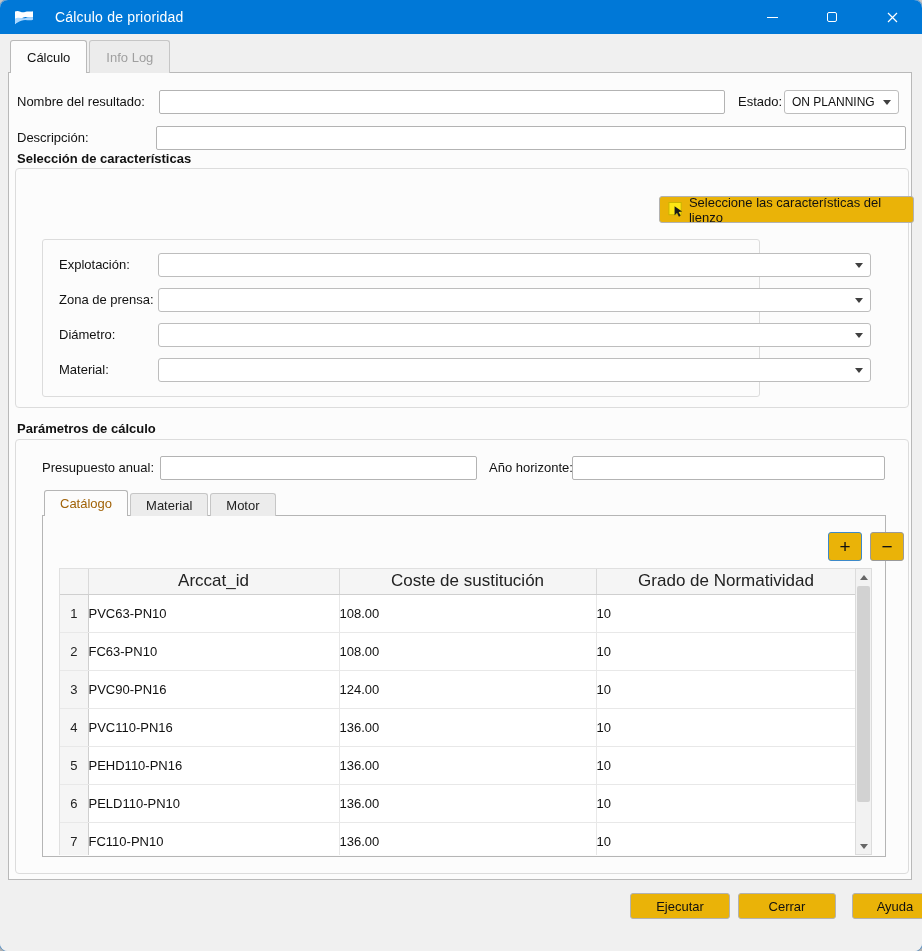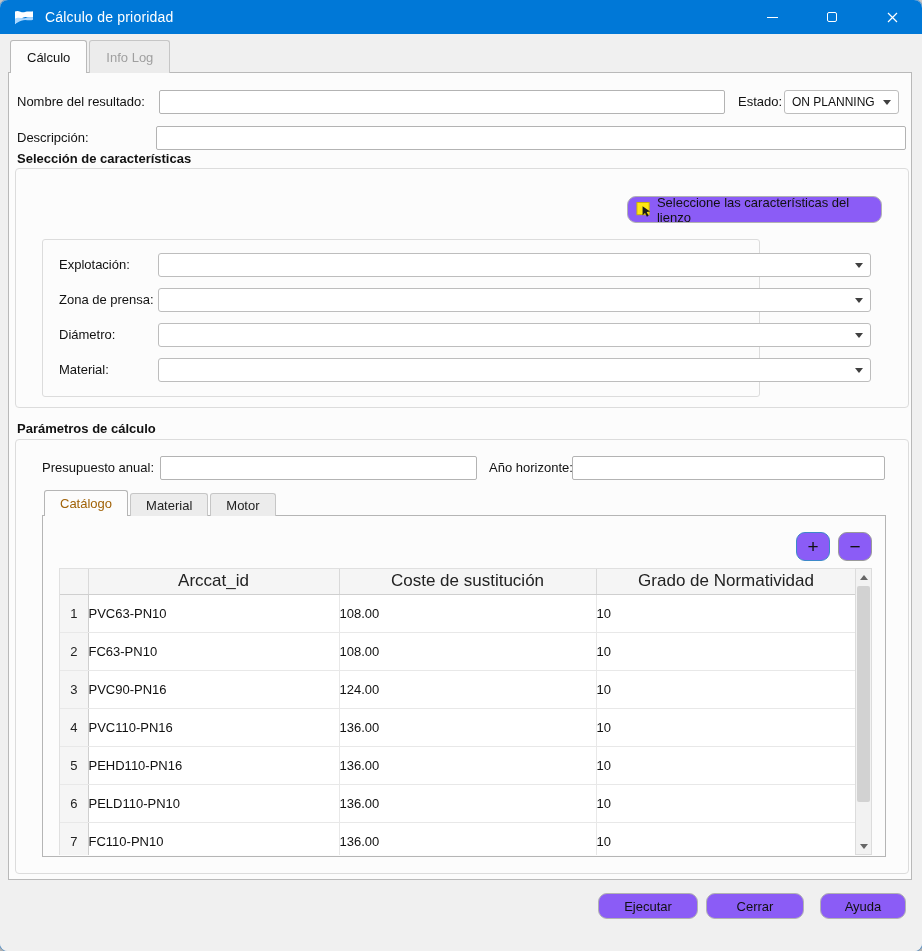--- a/index.html
+++ b/index.html
@@ -4,21 +4,21 @@
 <style>
   * { margin:0; padding:0; box-sizing:border-box; }
   html,body { background:#cfcfcf; font-family:"Liberation Sans", sans-serif; }
   .window{ position:relative; width:922px; height:951px; background:#f0f0f0;
            border-radius:8px; overflow:hidden; box-shadow:0 0 0 1px #6d9bc6, 0 6px 18px rgba(0,0,0,.35); }
 
   
   .titlebar{ position:absolute; left:0; top:0; width:922px; height:34px; background:#0078d7;
              display:flex; align-items:center; }
   .app-icon{ width:22px; height:18px; margin-left:13px; }
-  .title-text{ color:#ffffff; font-size:14px; margin-left:10px; letter-spacing:.2px; }
+  .title-text{ color:#ffffff; font-size:14px; margin-left:20px; letter-spacing:.2px; }
   .win-controls{ position:absolute; right:0; top:0; height:34px; display:flex; }
   .win-btn{ width:60px; height:34px; display:flex; align-items:center; justify-content:center; }
   .glyph-min{ width:11px; height:0; border-bottom:1px solid #fff; }
   .glyph-max{ width:10px; height:10px; border:1px solid #fff; border-radius:2px; }
 
   
   .body{ position:absolute; left:0; top:34px; width:922px; height:917px; background:#f0f0f0; }
 
   
   .main-tabs{ position:absolute; left:10px; top:14px; height:25px; display:flex; align-items:flex-end; z-index:3; }
@@ -36,22 +36,22 @@
         font-family:"Liberation Sans", sans-serif; font-size:13px; padding:0 6px; color:#111; }
   .combo{ position:absolute; height:24px; background:#fff; border:1px solid #bdbdbd; border-radius:3px;
           font-size:12px; color:#111; display:flex; align-items:center; padding:0 22px 0 7px; }
   .chev{ position:absolute; right:7px; top:50%; margin-top:-2px; width:0; height:0;
          border-left:4px solid transparent; border-right:4px solid transparent; border-top:5px solid #404040; }
 
   .sec-title{ position:absolute; font-size:13px; font-weight:bold; color:#111; }
   .grp{ position:absolute; border:1px solid #dcdcdc; border-radius:4px; background:#fcfcfc; }
   .panel{ position:absolute; border:1px solid #dcdcdc; border-radius:3px; background:#fcfcfc; }
 
-  .btn{ background:#8b5cf6; border:1px solid #b2b2b2; border-radius:9px; font-size:13px; color:#111;
-        font-family:"Liberation Sans", sans-serif; display:flex; align-items:center; justify-content:center; }
+  .btn{ background:#eab308; border:1px solid #b2b2b2; border-radius:3px; font-size:13px; color:#111;
+        font-family:"Liberation Sans", sans-serif; display:flex; align-items:center; justify-content:center;margin-left:32px; }
   .canvas-btn{ position:absolute; left:611px; top:27px; width:255px; height:27px; gap:4px; padding:0 8px; }
 
   
   .inner-tabs{ position:absolute; left:28px; top:50px; height:26px; display:flex; align-items:flex-end; z-index:3; }
   .itab{ font-size:13px; padding:0 15px; display:flex; align-items:center; justify-content:center; }
   .itab.active{ height:26px; background:#fcfcfc; border:1px solid #b5b5b5; border-bottom:none;
                 border-radius:3px 3px 0 0; color:#a16207; }
   .itab.inactive{ height:23px; background:#ececec; border:1px solid #c6c6c6; border-bottom:none;
                   border-radius:3px 3px 0 0; color:#222; margin-left:2px; }
   .tab-pane{ position:absolute; left:26px; top:75px; width:844px; height:342px;

